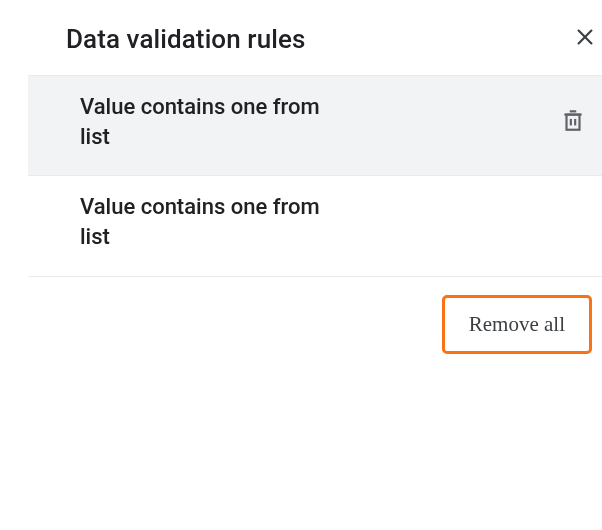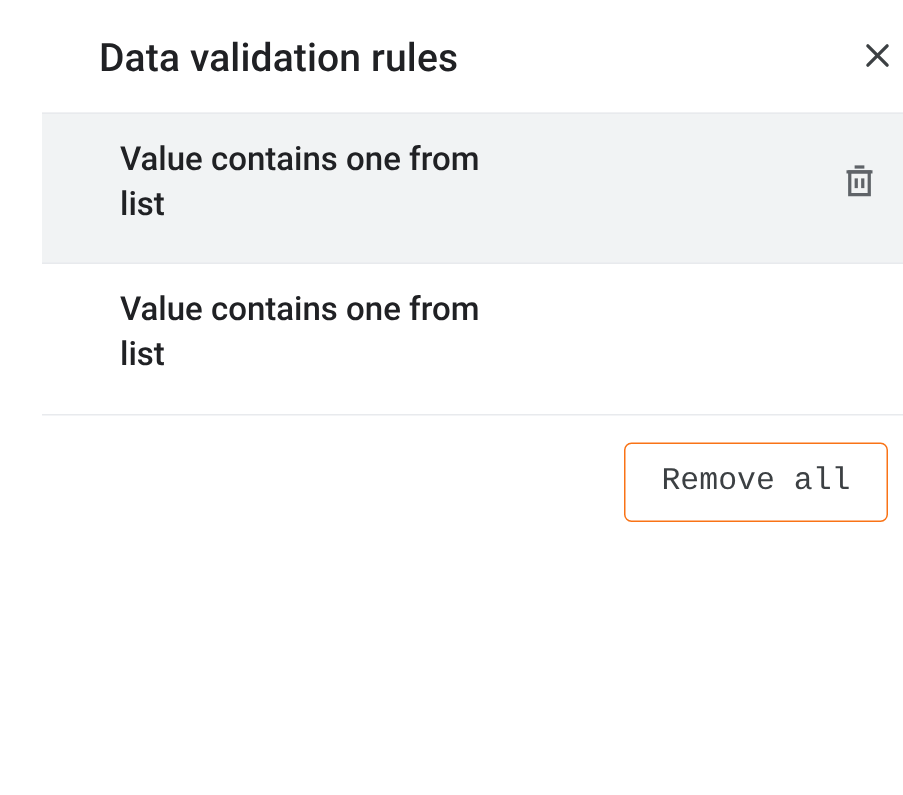--- a/index.html
+++ b/index.html
@@ -75,31 +75,31 @@
       color: #5f6368;
     }
     .trash-btn svg { width: 26px; height: 28px; }
     .footer {
       display: flex;
       gap: 10px;
       padding: 18px 38px 0 0;
       justify-content: flex-end;
     }
     .btn {
-      border: 1px solid #f97316;
+      border: 3px solid #f97316;
       background: #fff;
       border-radius: 5px;
       font-size: 21px;
       font-weight: 500;
       padding: 14px 24px;
       cursor: pointer;
       display: inline-flex;
       align-items: center;
       gap: 10px;
-      font-family: Liberation Mono, monospace;
+      font-family: Liberation Serif, serif;
     }
     .btn-remove { color: #3c4043; }
     .btn-add { color: #188038; }
     .btn-add svg { width: 20px; height: 20px; }
   </style>
 </head>
 <body>
 
 <div class="panel">
 

